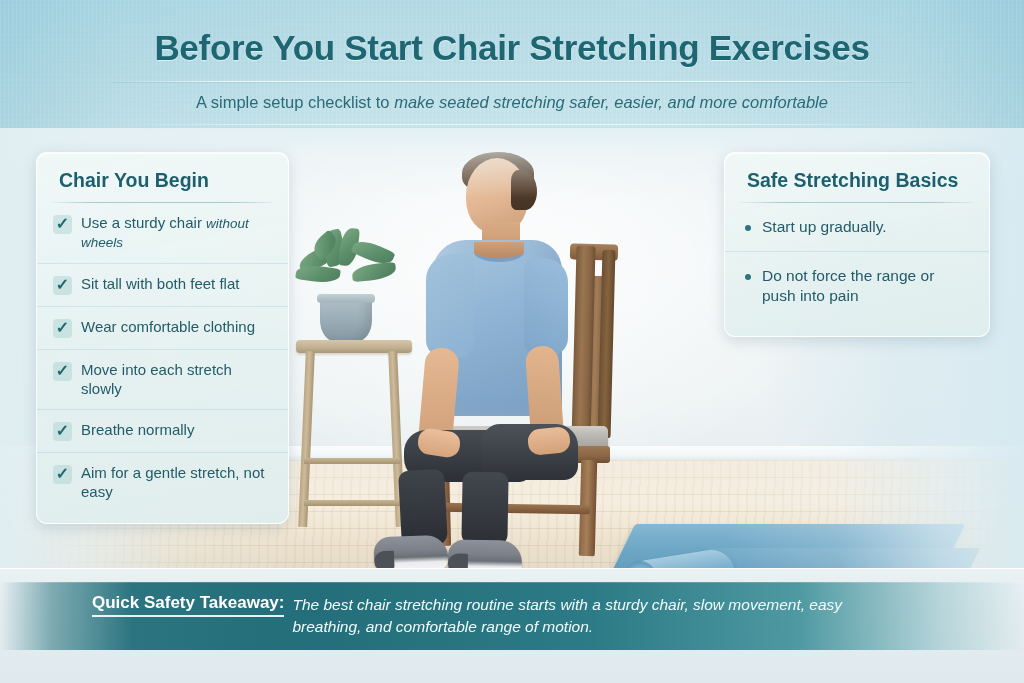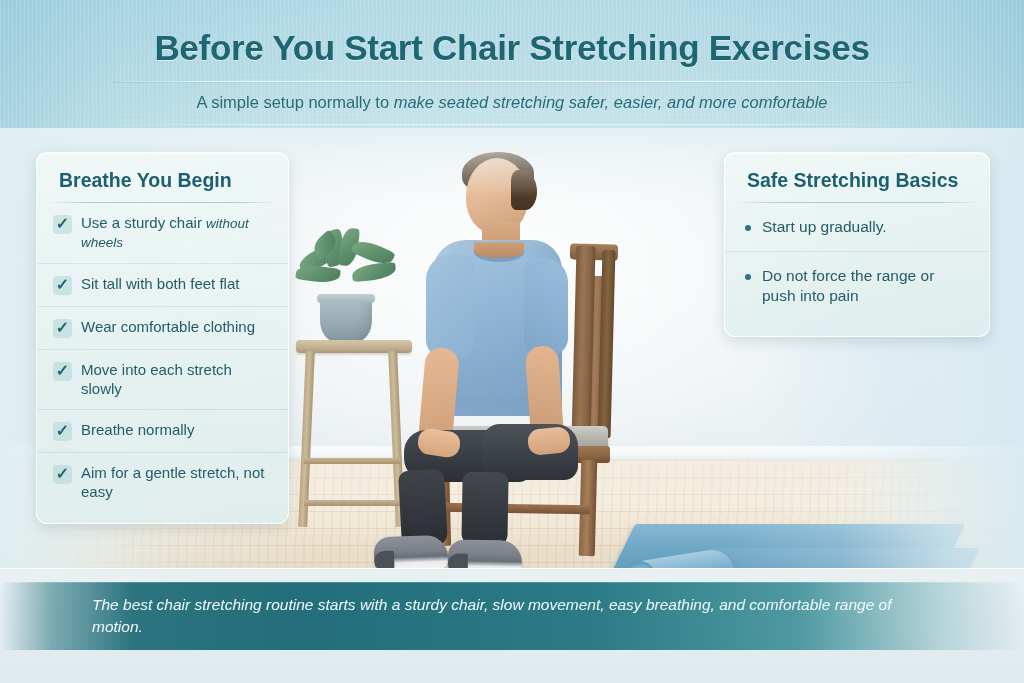--- a/index.html
+++ b/index.html
@@ -500,21 +500,21 @@
 <div id="page">
 
   <div class="bg-base"></div>
   <div class="bg-vert-sheen"></div>
   <div class="bg-texture"></div>
 
   <div class="header">
     <div class="title">Before You Start Chair Stretching Exercises</div>
     <div class="rule"></div>
     <div class="subtitle">
-      <span>A simple setup normally to </span><span class="em">make seated stretching safer, easier, and more comfortable</span>
+      <span>A simple setup checklist to </span><span class="em">make seated stretching safer, easier, and more comfortable</span>
     </div>
     <div class="rule2"></div>
   </div>
 
   <div class="scene">
     <div class="wall">
       <div class="wall-tintL"></div>
       <div class="wall-tintR"></div>
       <div class="wall-glow"></div>
     </div>
@@ -587,21 +587,21 @@
     <div class="mat-flat2"></div>
     <div class="mat-roll"></div>
     <div class="mat-roll-end"></div>
 
     <div class="scene-fade-t"></div>
     <div class="scene-fade-l"></div>
     <div class="scene-fade-r"></div>
   </div>
 
   <div class="panel panel-left">
-    <div class="panel-title">Breathe You Begin</div>
+    <div class="panel-title">Chair You Begin</div>
     <div class="panel-title-rule"></div>
     <ul class="check-list">
       <li class="check-item">
         <span class="check-mark">✓</span>
         <span class="check-text"><span>Use a sturdy chair </span><span class="soft">without wheels</span></span>
       </li>
       <li class="check-item">
         <span class="check-mark">✓</span>
         <span class="check-text">Sit tall with both feet flat</span>
       </li>
@@ -636,18 +636,19 @@
         <span class="bullet-dot"></span>
         <span class="bullet-text">Do not force the range or push into pain</span>
       </li>
     </ul>
   </div>
 
   <div class="banner-zone">
     <div class="banner-hairline"></div>
     <div class="banner">
       <div class="banner-inner">
+        <span class="banner-label">Quick Safety Takeaway:</span>
         <span class="banner-text">The best chair stretching routine starts with a sturdy chair, slow movement, easy breathing, and comfortable range of motion.</span>
       </div>
     </div>
   </div>
 
 </div>
 
 </body></html>

